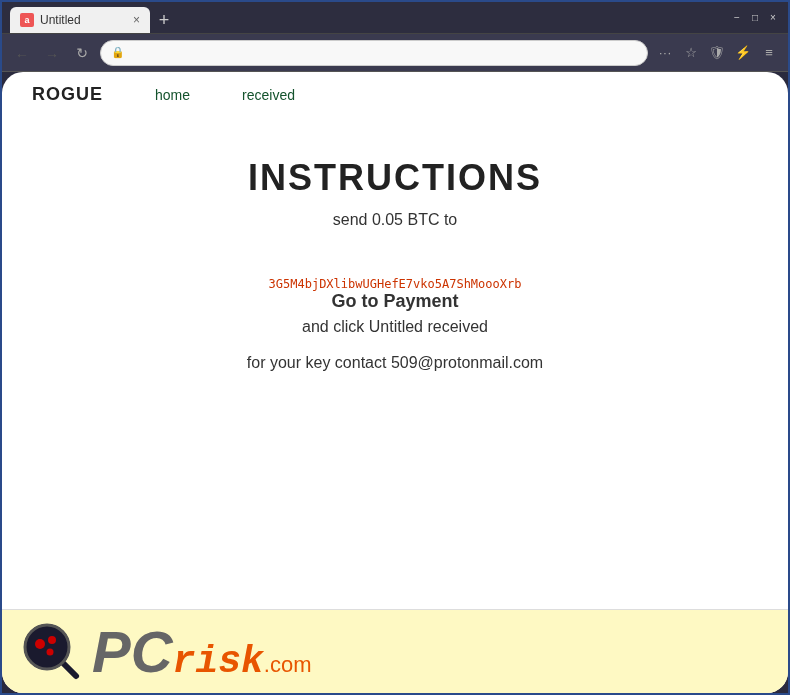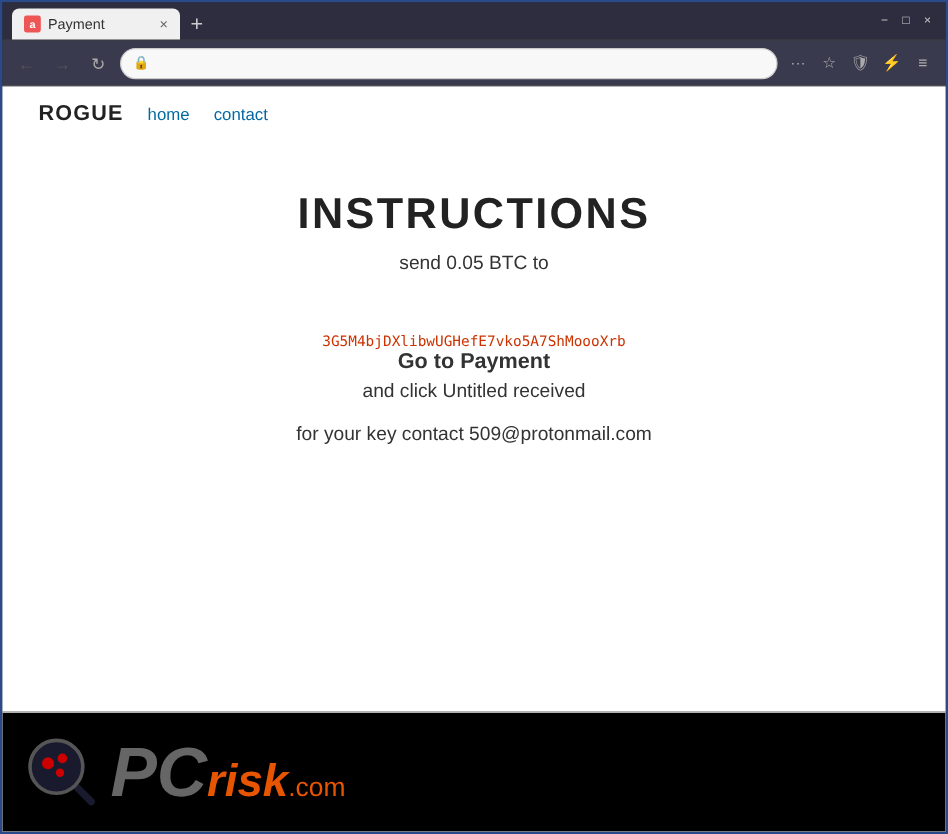--- a/index.html
+++ b/index.html
@@ -154,43 +154,45 @@
       cursor: pointer;
     }
 
     
     .page-content {
       flex: 1;
       background: #ffffff;
       overflow-y: auto;
       display: flex;
       flex-direction: column;
+      border-radius: 21px;
     }
 
     
     .site-nav {
       display: flex;
       align-items: center;
       padding: 12px 30px;
       gap: 20px;
       border-bottom: none;
     }
 
     .site-brand {
       font-weight: bold;
       font-size: 18px;
       color: #222;
       letter-spacing: 1px;
     }
 
     .nav-link {
       font-size: 14px;
-      color: #0369a1;
+      color: #14532d;
       text-decoration: none;
       cursor: pointer;
+      margin-left: 32px;
     }
 
     
     .main-content {
       flex: 1;
       display: flex;
       flex-direction: column;
       align-items: center;
       padding: 40px 4px;
       text-align: center;
@@ -231,22 +233,22 @@
     }
 
     .contact-text {
       font-size: 16px;
       color: #333;
       margin-top: 12px;
     }
 
     
     .watermark-area {
-      height: 100px;
-      background: #000000;
+      height: 84px;
+      background: #fef9c3;
       display: flex;
       align-items: center;
       padding: 10px 20px;
       gap: 10px;
       border-top: 1px solid #ddd;
     }
 
     .logo-icon {
       width: 60px;
       height: 60px;
@@ -266,41 +268,42 @@
       line-height: 1;
       font-style: italic;
     }
 
     .logo-risk {
       font-size: 38px;
       font-weight: 900;
       color: #e85500;
       line-height: 1;
       font-style: italic;
+      font-family: Liberation Mono, monospace;
     }
 
     .logo-com {
       font-size: 22px;
       font-weight: 400;
       color: #e85500;
       line-height: 1;
     }
   </style>
 </head>
 <body>
 
 <div class="browser-window">
 
   <div class="title-bar">
     <div class="tab-bar">
       <div class="tab">
         <div class="tab-favicon">
           <span>a</span>
         </div>
-        <span>Payment</span>
+        <span>Untitled</span>
         <span class="tab-close">×</span>
       </div>
       <div class="new-tab-btn">+</div>
     </div>
     <div class="window-controls">
       <div class="win-ctrl">−</div>
       <div class="win-ctrl">□</div>
       <div class="win-ctrl">×</div>
     </div>
   </div>
@@ -319,21 +322,21 @@
       <div class="addr-btn">⚡</div>
       <div class="addr-btn">≡</div>
     </div>
   </div>
 
   <div class="page-content">
 
     <nav class="site-nav">
       <span class="site-brand">ROGUE</span>
       <a class="nav-link">home</a>
-      <a class="nav-link">contact</a>
+      <a class="nav-link">received</a>
     </nav>
 
     <div class="main-content">
       <h1 class="instructions-title">INSTRUCTIONS</h1>
       <p class="send-text">send 0.05 BTC to</p>
       <p class="btc-address">3G5M4bjDXlibwUGHefE7vko5A7ShMoooXrb</p>
       <p class="go-to-payment">Go to Payment</p>
       <p class="click-text">and click Untitled received</p>
       <p class="contact-text">for your key contact 509@protonmail.com</p>
     </div>

